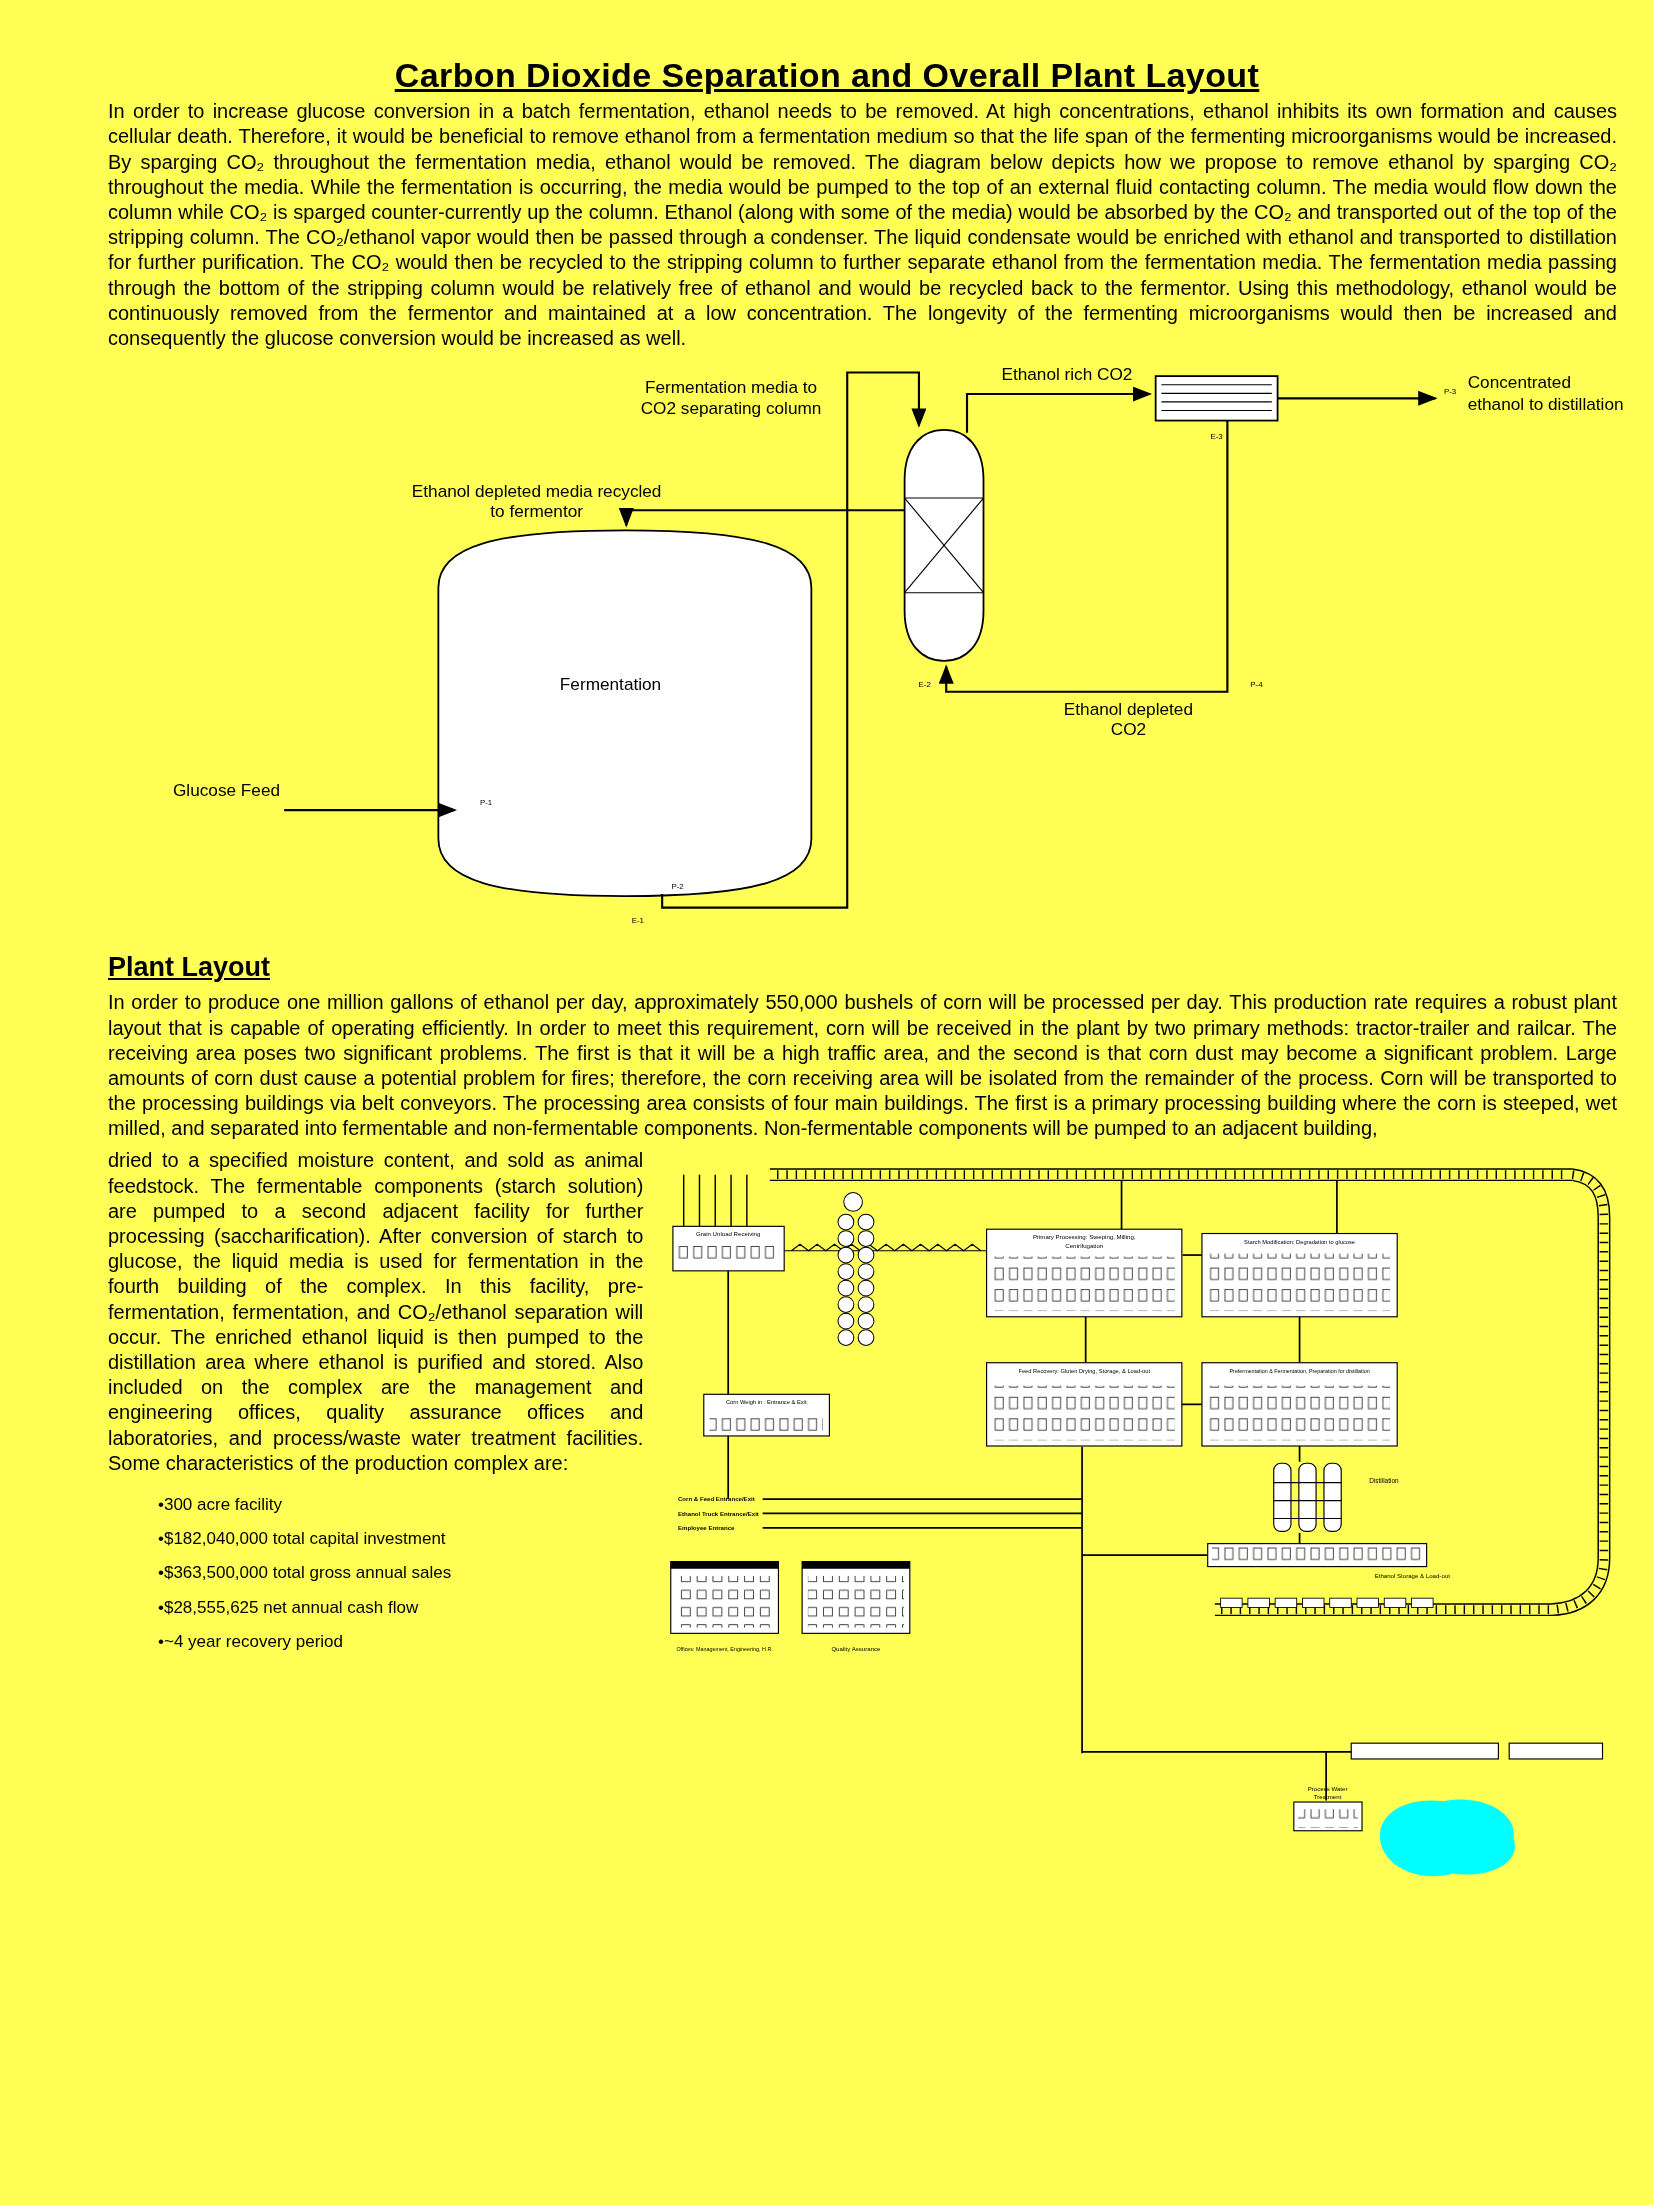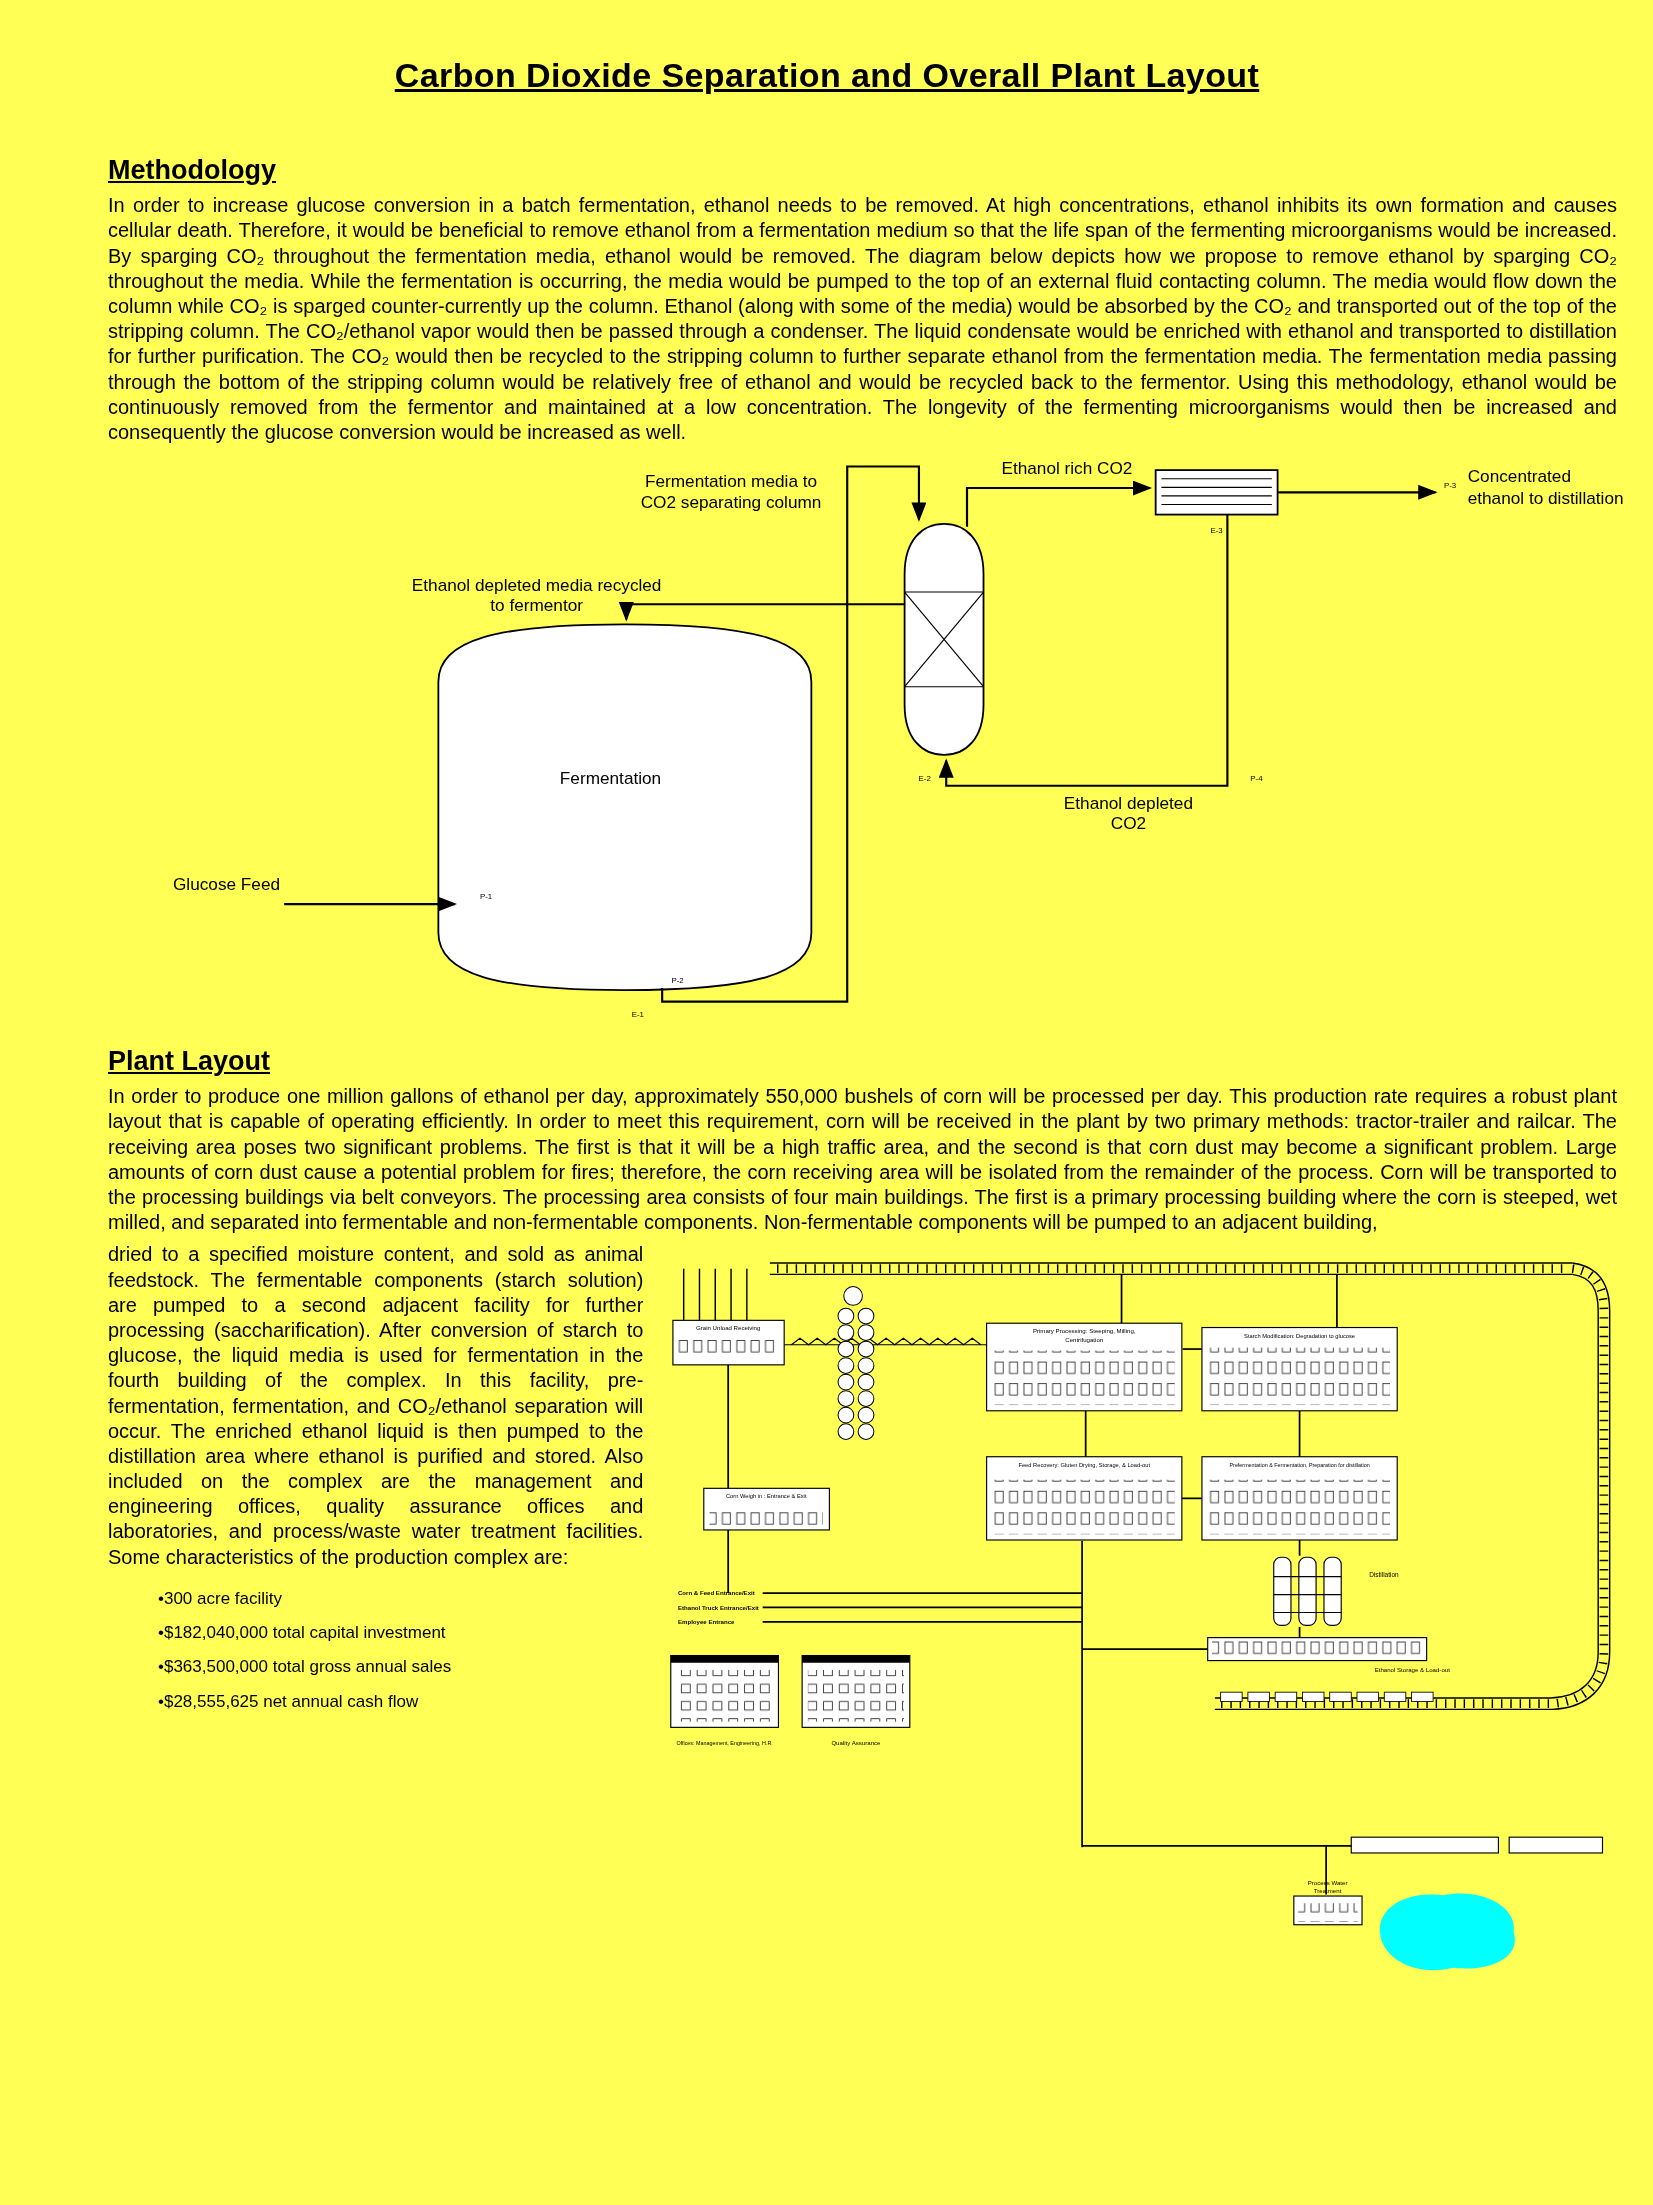--- a/index.html
+++ b/index.html
@@ -31,21 +31,20 @@
   .ties { stroke:#000; stroke-width:12; fill:none; stroke-dasharray:2 11; }
 </style>
 </head>
 <body>
 
 <div class="page" id="page" style="background: rgb(255, 255, 85);">
 
   <div class="title">Carbon Dioxide Separation and Overall Plant Layout</div>
 
   <div class="content">
-    <h2 class="section">Methodology</h2>
     <p class="body">In order to increase glucose conversion in a batch fermentation, ethanol needs to be removed.  At high concentrations, ethanol inhibits its own formation and causes cellular death.  Therefore, it would be beneficial to remove ethanol from a fermentation medium so that the life span of the fermenting microorganisms would be increased.  By sparging CO₂ throughout the fermentation media, ethanol would be removed.   The diagram below depicts how we propose to remove ethanol by sparging CO₂ throughout the media.  While the fermentation is occurring, the media would be pumped to the top of an external fluid contacting column.  The media would flow down the column while CO₂ is sparged counter-currently up the column.  Ethanol (along with some of the media) would be absorbed by the CO₂ and transported out of the top of the stripping column.  The CO₂/ethanol vapor would then be passed through a condenser.  The liquid condensate would be enriched with ethanol and transported to distillation for further purification.  The CO₂ would then be recycled to the stripping column to further separate ethanol from the fermentation media.  The fermentation media passing through the bottom of the stripping column would be relatively free of ethanol and would be recycled back to the fermentor.  Using this methodology, ethanol would be continuously removed from the fermentor and maintained at a low concentration.   The longevity of the fermenting microorganisms would then be increased and consequently the glucose conversion would be increased as well.</p>
   </div>
 
   <div class="flow-figure">
     <svg viewBox="0 0 2304 810" width="1654" height="581">
       <defs>
         <marker id="arr" markerWidth="10" markerHeight="8" refX="8" refY="3.5" orient="auto">
           <path d="M0,0 L9,3.5 L0,7 Z" fill="#000"></path>
         </marker>
       </defs>
@@ -271,20 +270,21 @@
         </svg>
       </div>
 
       <p class="body">dried to a specified moisture content, and sold as animal feedstock.    The fermentable components (starch solution) are pumped to a second adjacent facility for further processing (saccharification).  After conversion of starch to glucose, the liquid media is used for fermentation in the fourth building of the complex.   In this facility, pre-fermentation, fermentation, and CO₂/ethanol separation will occur.   The enriched ethanol liquid is then pumped to the distillation area where ethanol is purified and stored.   Also included on the complex are the management and engineering offices, quality assurance offices and laboratories, and process/waste water treatment facilities.   Some characteristics of the production complex are:</p>
 
       <ul class="bullets">
         <li><span>300 acre facility</span></li>
         <li><span>$182,040,000 total capital investment</span></li>
         <li><span>$363,500,000 total gross annual sales</span></li>
         <li><span>$28,555,625 net annual cash flow</span></li>
+        <li><span>~4 year recovery period</span></li>
       </ul>
 
       <div class="clear"></div>
     </div>
   </div>
 
 </div>
 
 
 </body></html>

